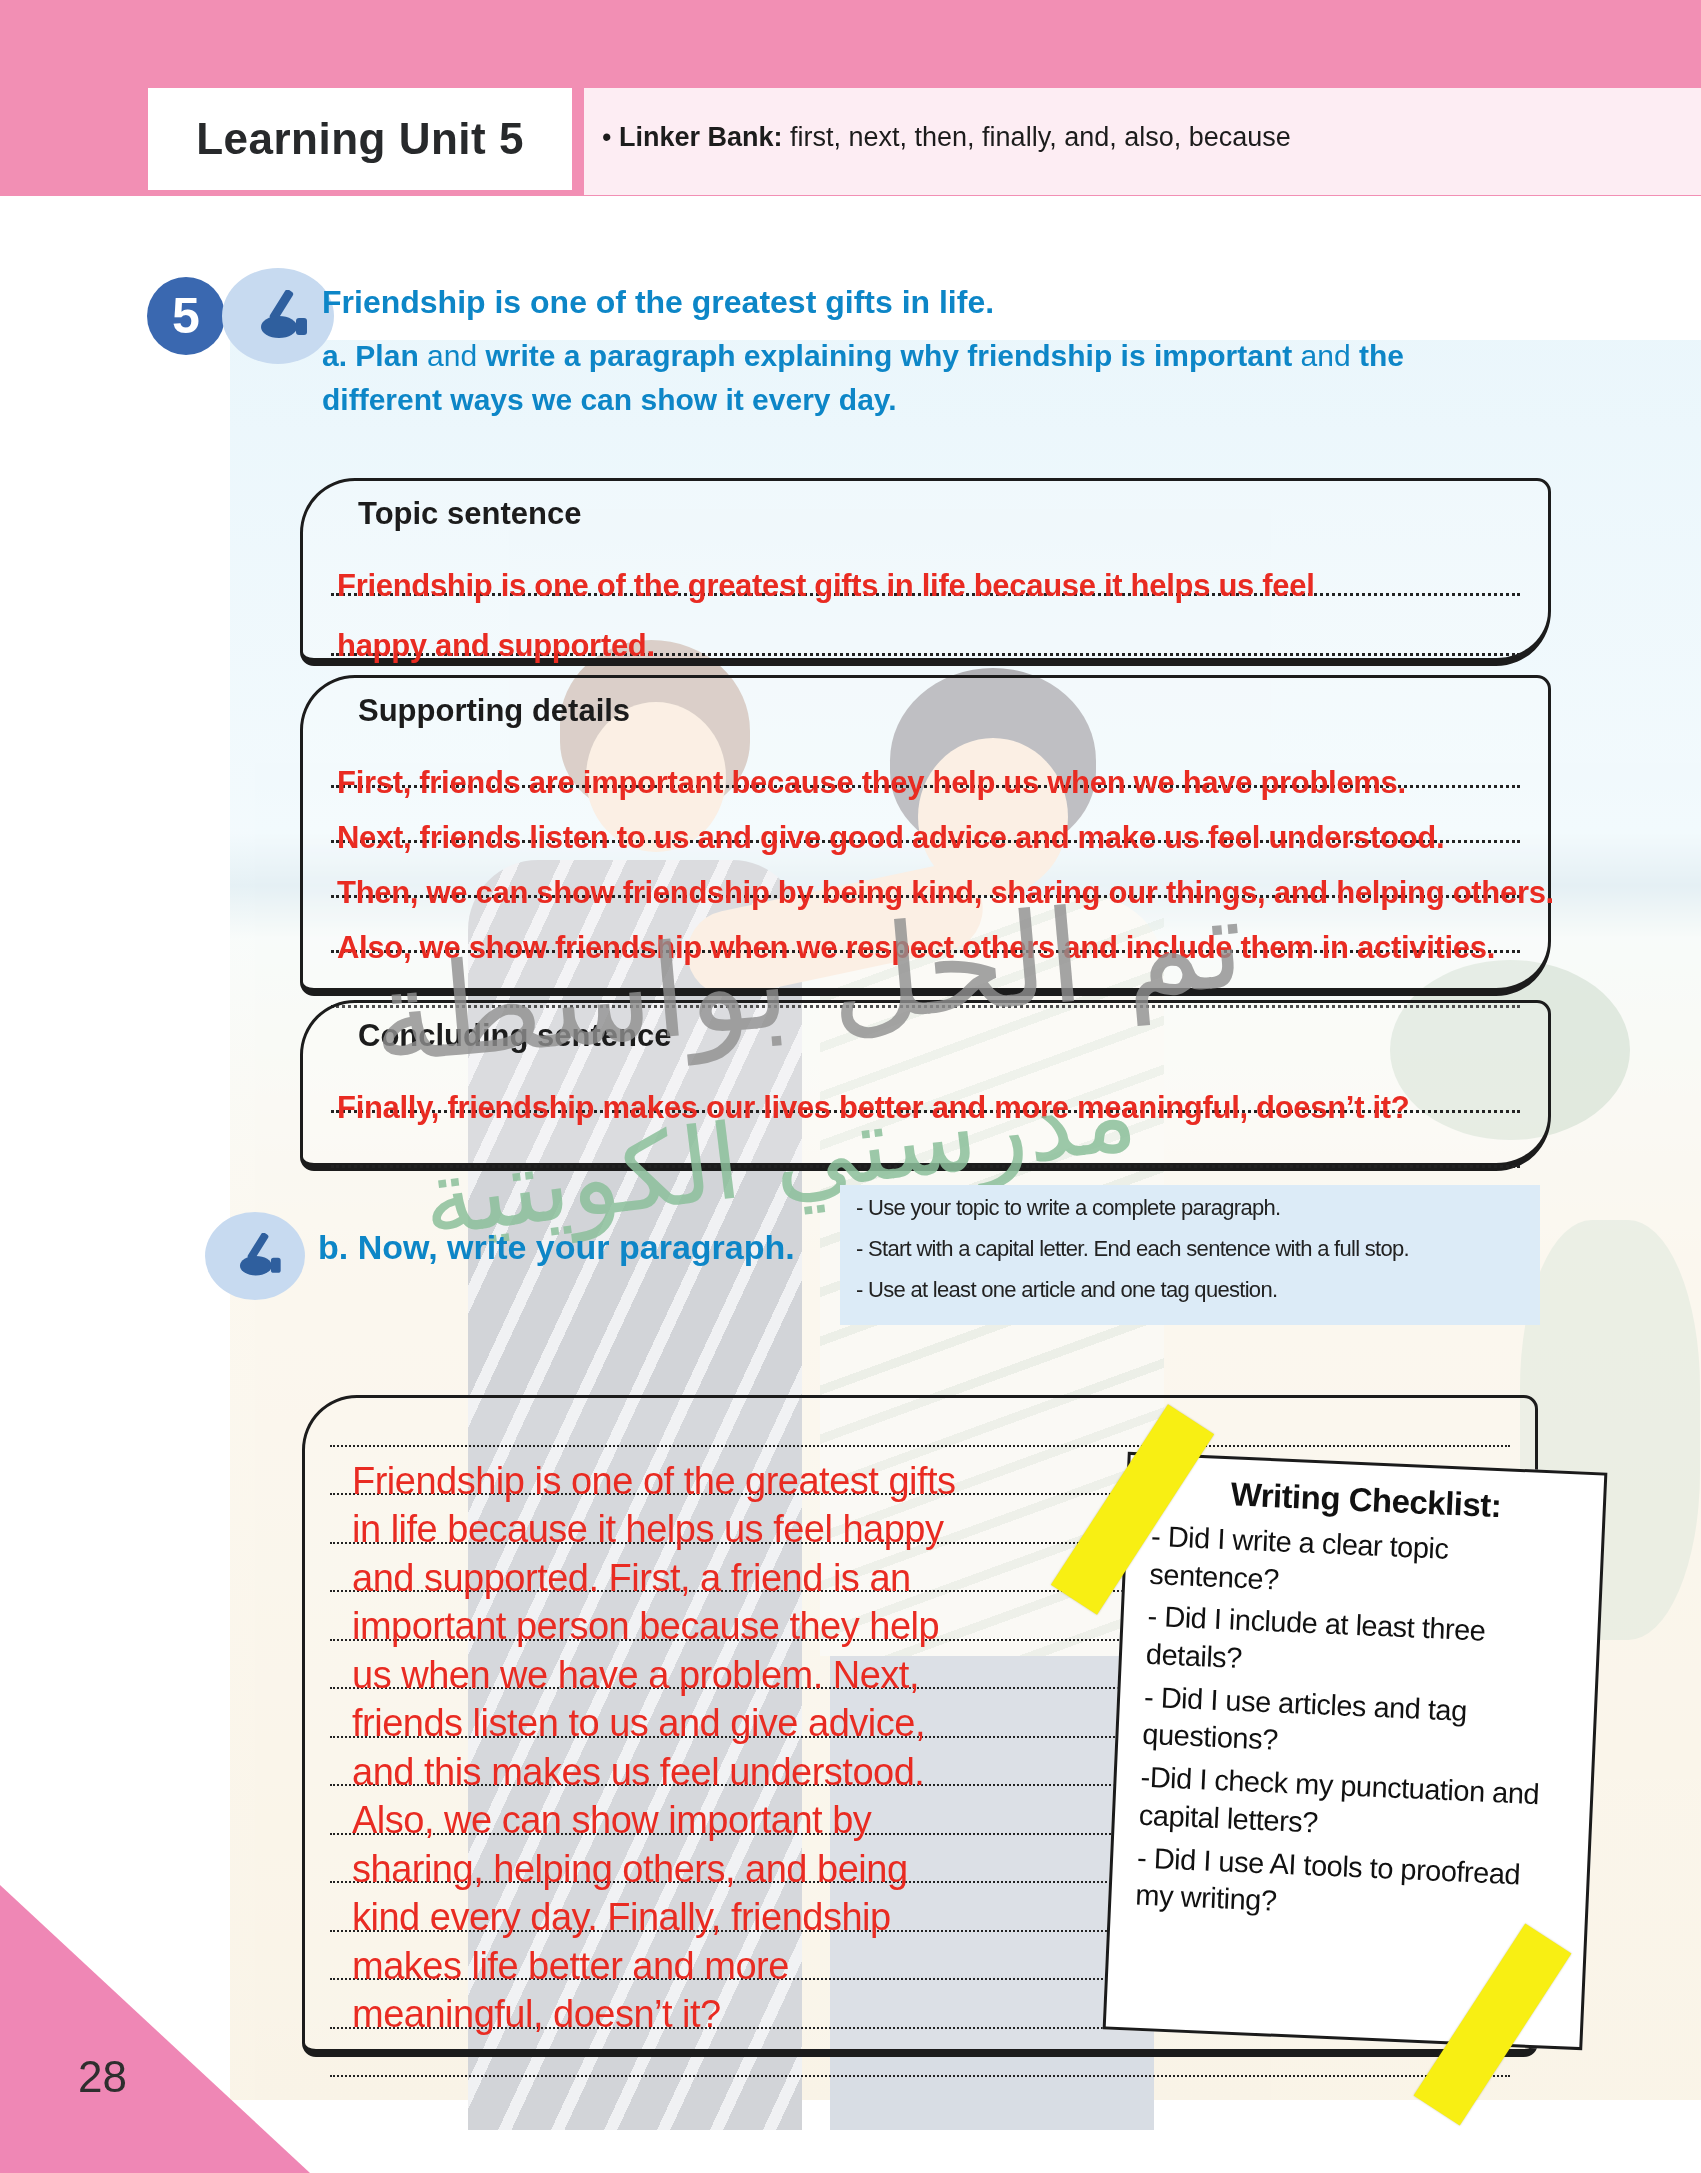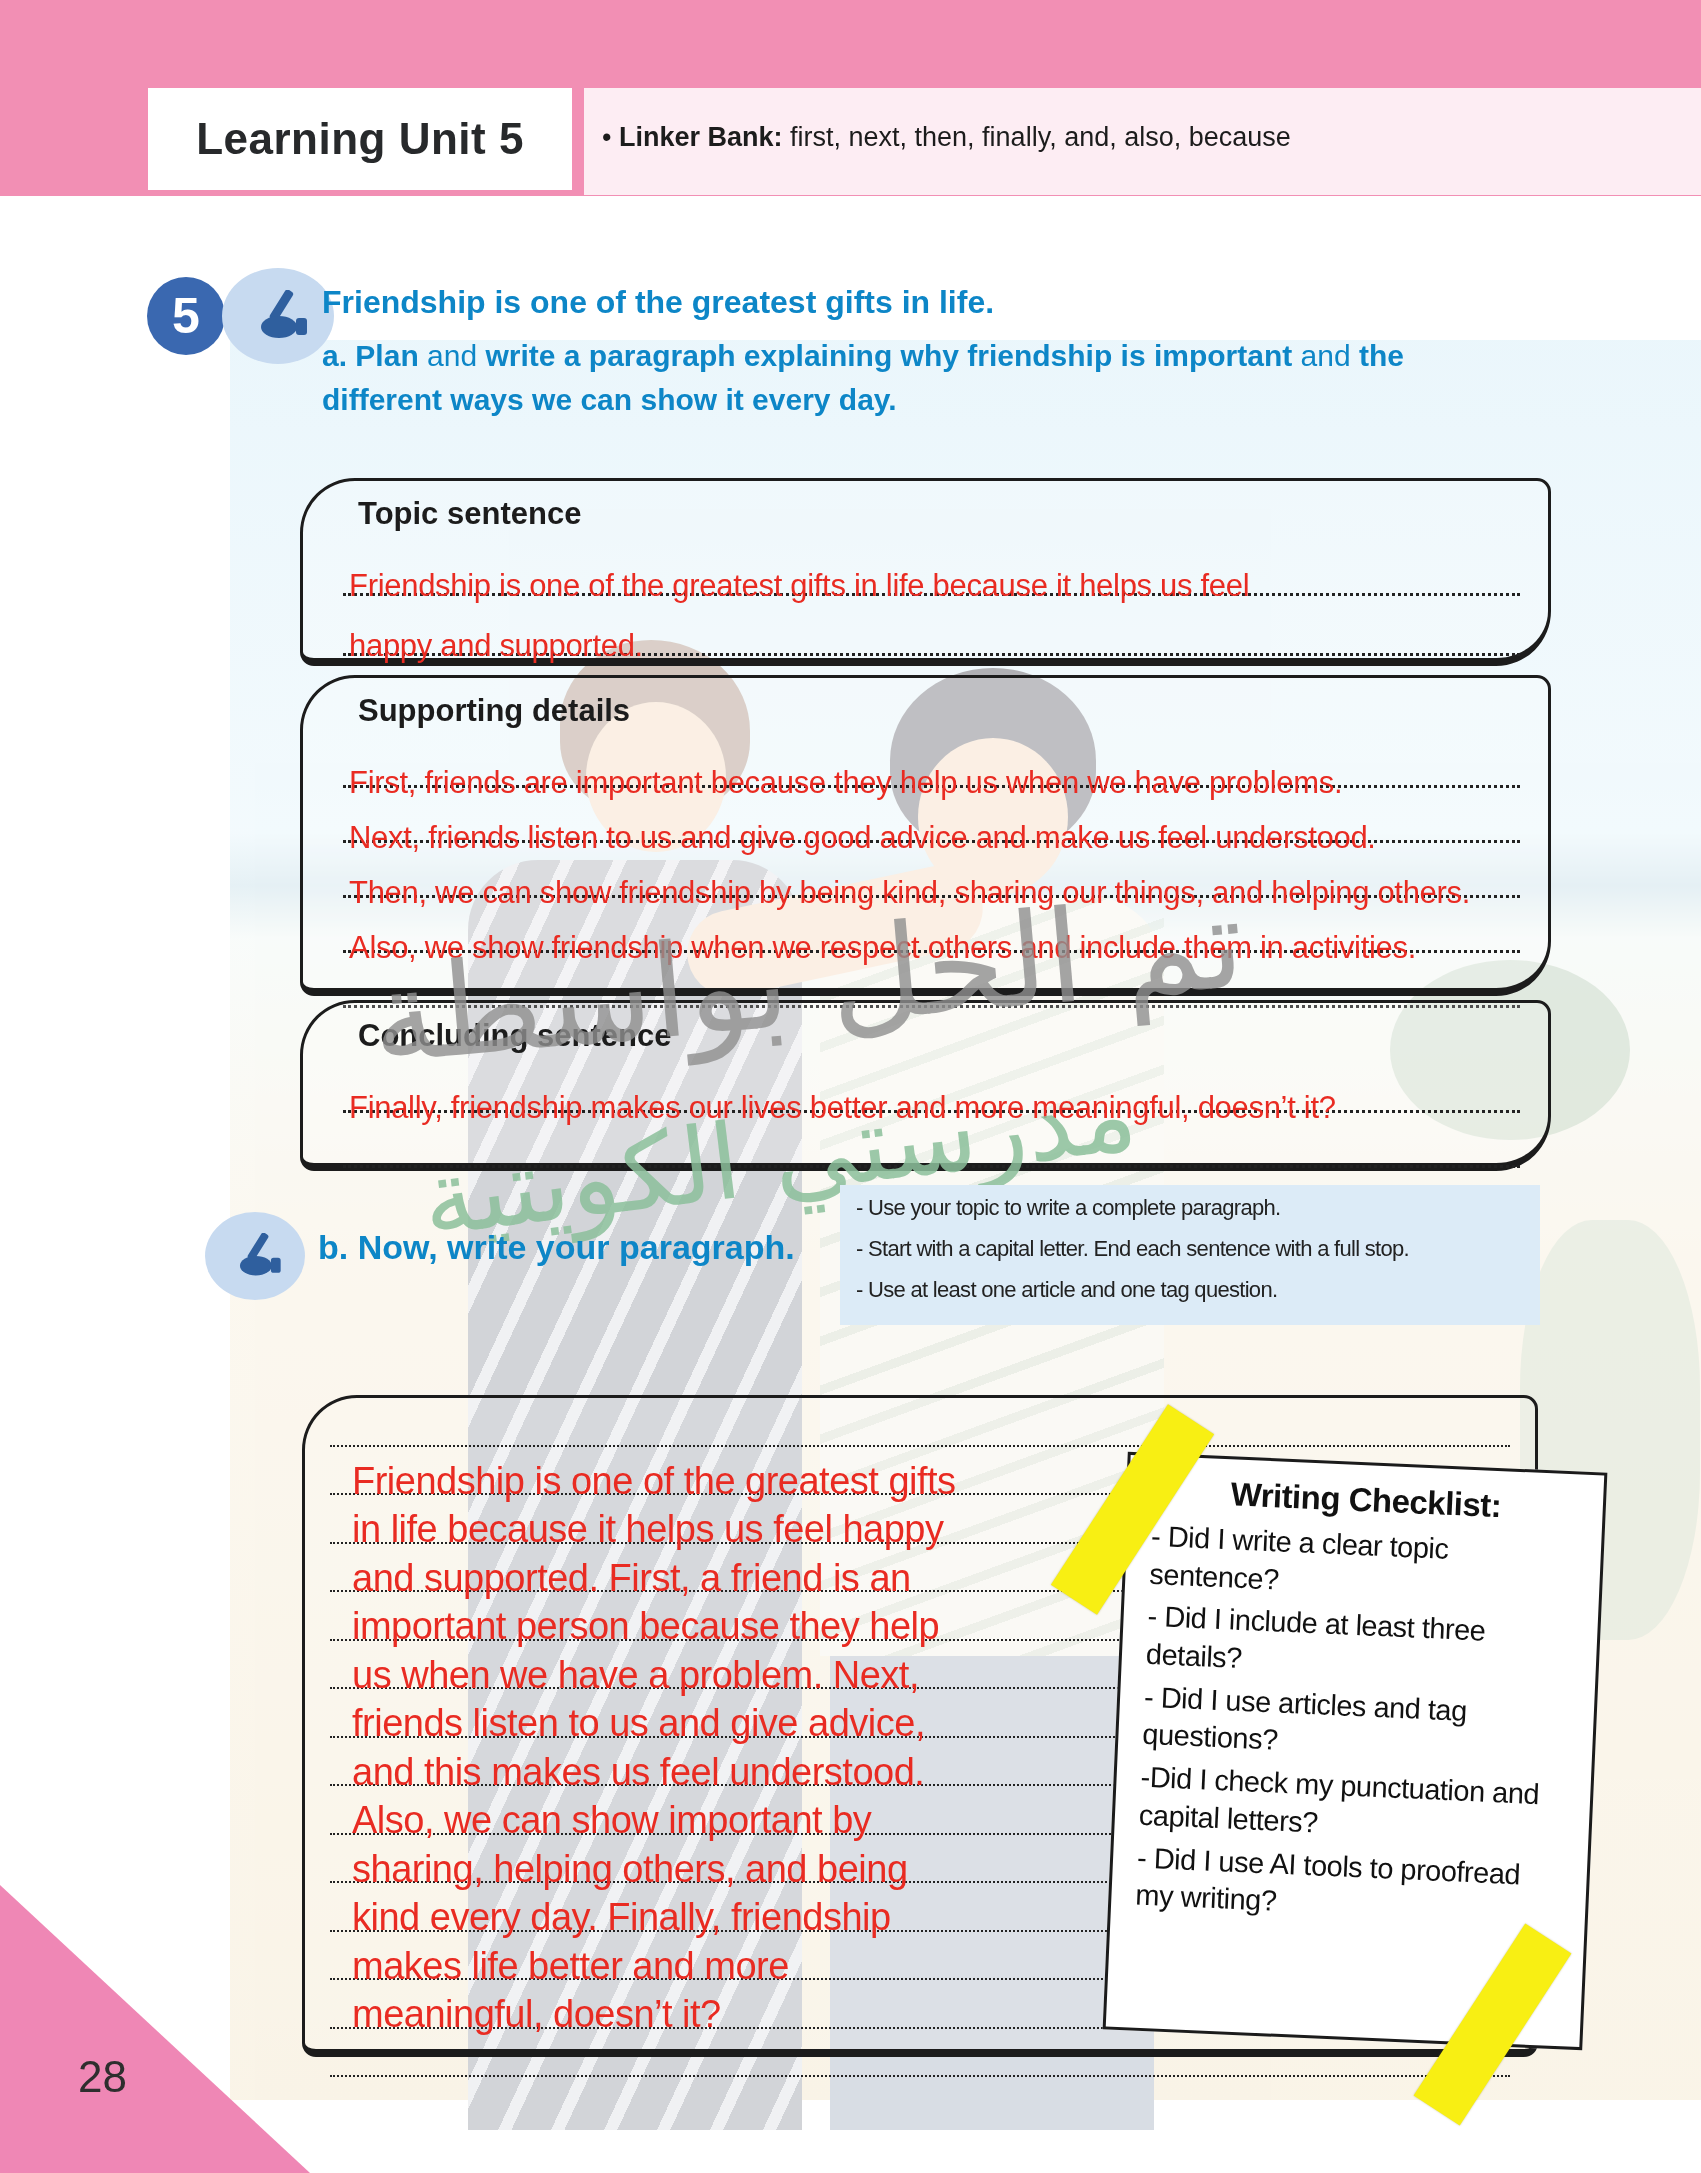--- a/index.html
+++ b/index.html
@@ -40,21 +40,21 @@
   .peno-a{left:222px;top:268px;}
   .peno-b{left:205px;top:1212px;width:100px;height:88px;}
   .ex-title{position:absolute;left:322px;top:284px;font-size:32px;font-weight:bold;z-index:2;}
   .ex-task{position:absolute;left:322px;top:334px;width:1110px;font-size:30px;line-height:1.45;z-index:2;}
   .ex-task b{font-weight:bold;}
 
   
   .fbox{position:absolute;left:300px;width:1245px;border:3px solid #1c1c1c;border-bottom-width:8px;
         border-radius:55px 14px 55px 14px;background:rgba(255,255,255,.20);z-index:2;}
   .bhead{margin:15px 0 0 55px;font-size:31px;font-weight:bold;color:#1c1c1c;}
-  .rows{margin:4px 28px 0 40px;}
+  .rows{margin:4px 28px 0 28px;font-weight:bold;}
   .row{position:relative;height:57px;border-bottom:3px dotted #222;}
   .row-s{height:52px;}
   .ans{position:absolute;left:6px;top:32px;font-size:31px;color:#e92b22;white-space:nowrap;letter-spacing:-0.3px;}
   .box-topic{top:478px;height:177px;}
   .box-sup{top:675px;height:310px;}
   .box-con{top:1000px;height:160px;}
 
   
   .wm{position:absolute;direction:rtl;font-family:"DejaVu Sans",sans-serif;z-index:4;pointer-events:none;white-space:nowrap;}
   .wm-gray{left:370px;top:905px;font-size:128px;color:#8f8f8f;opacity:.8;transform:rotate(-5deg);}

